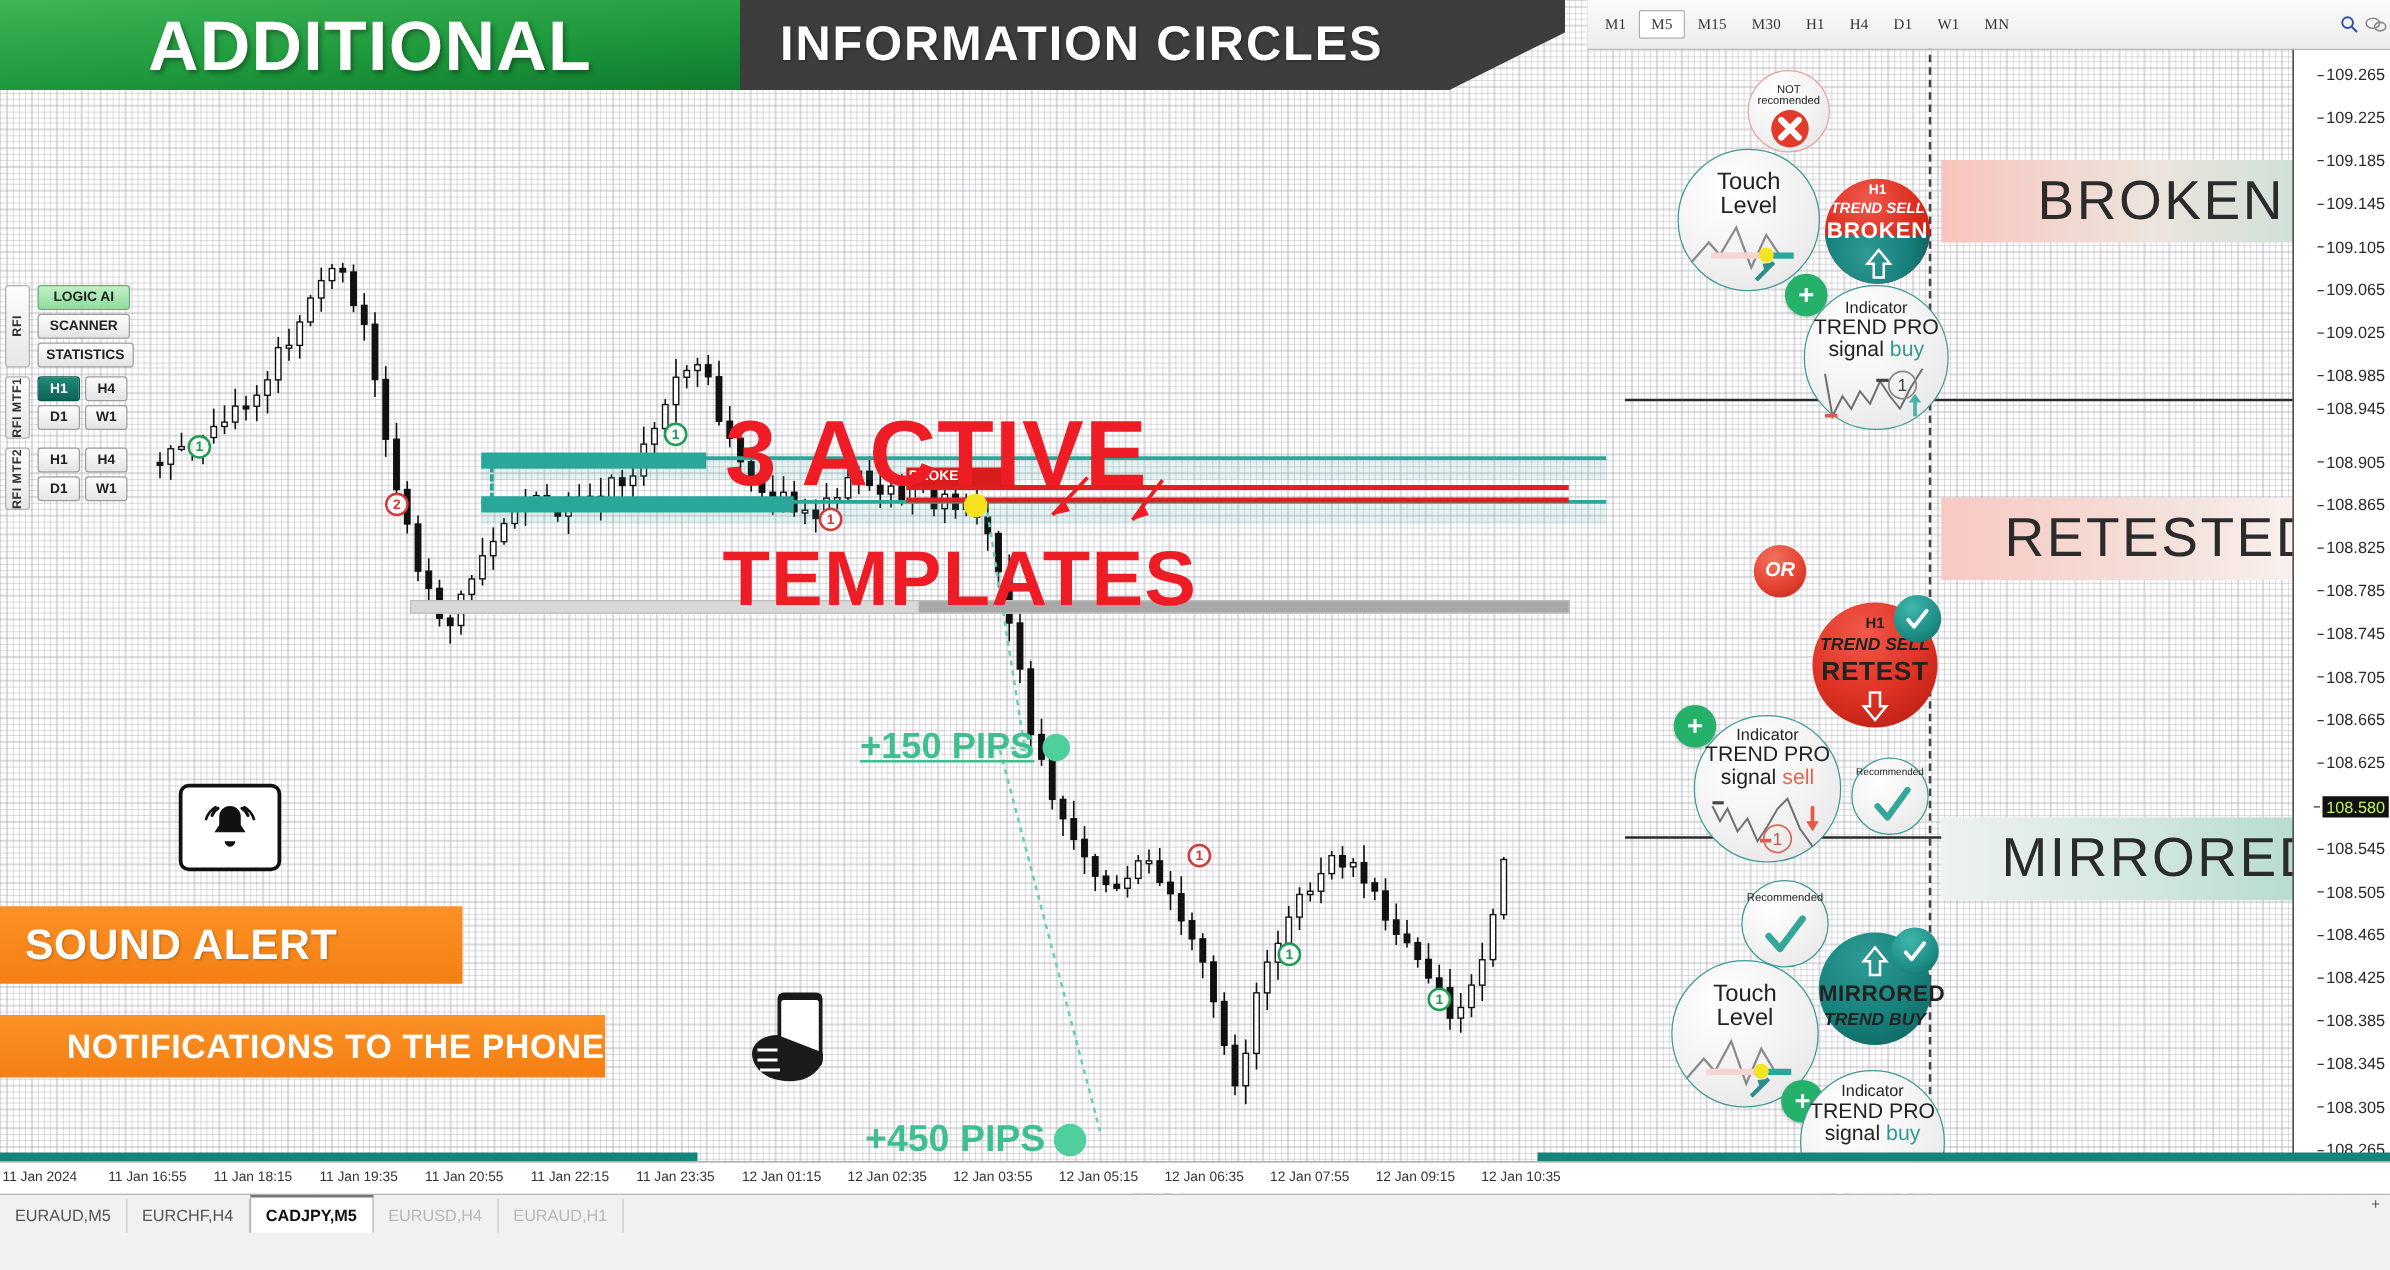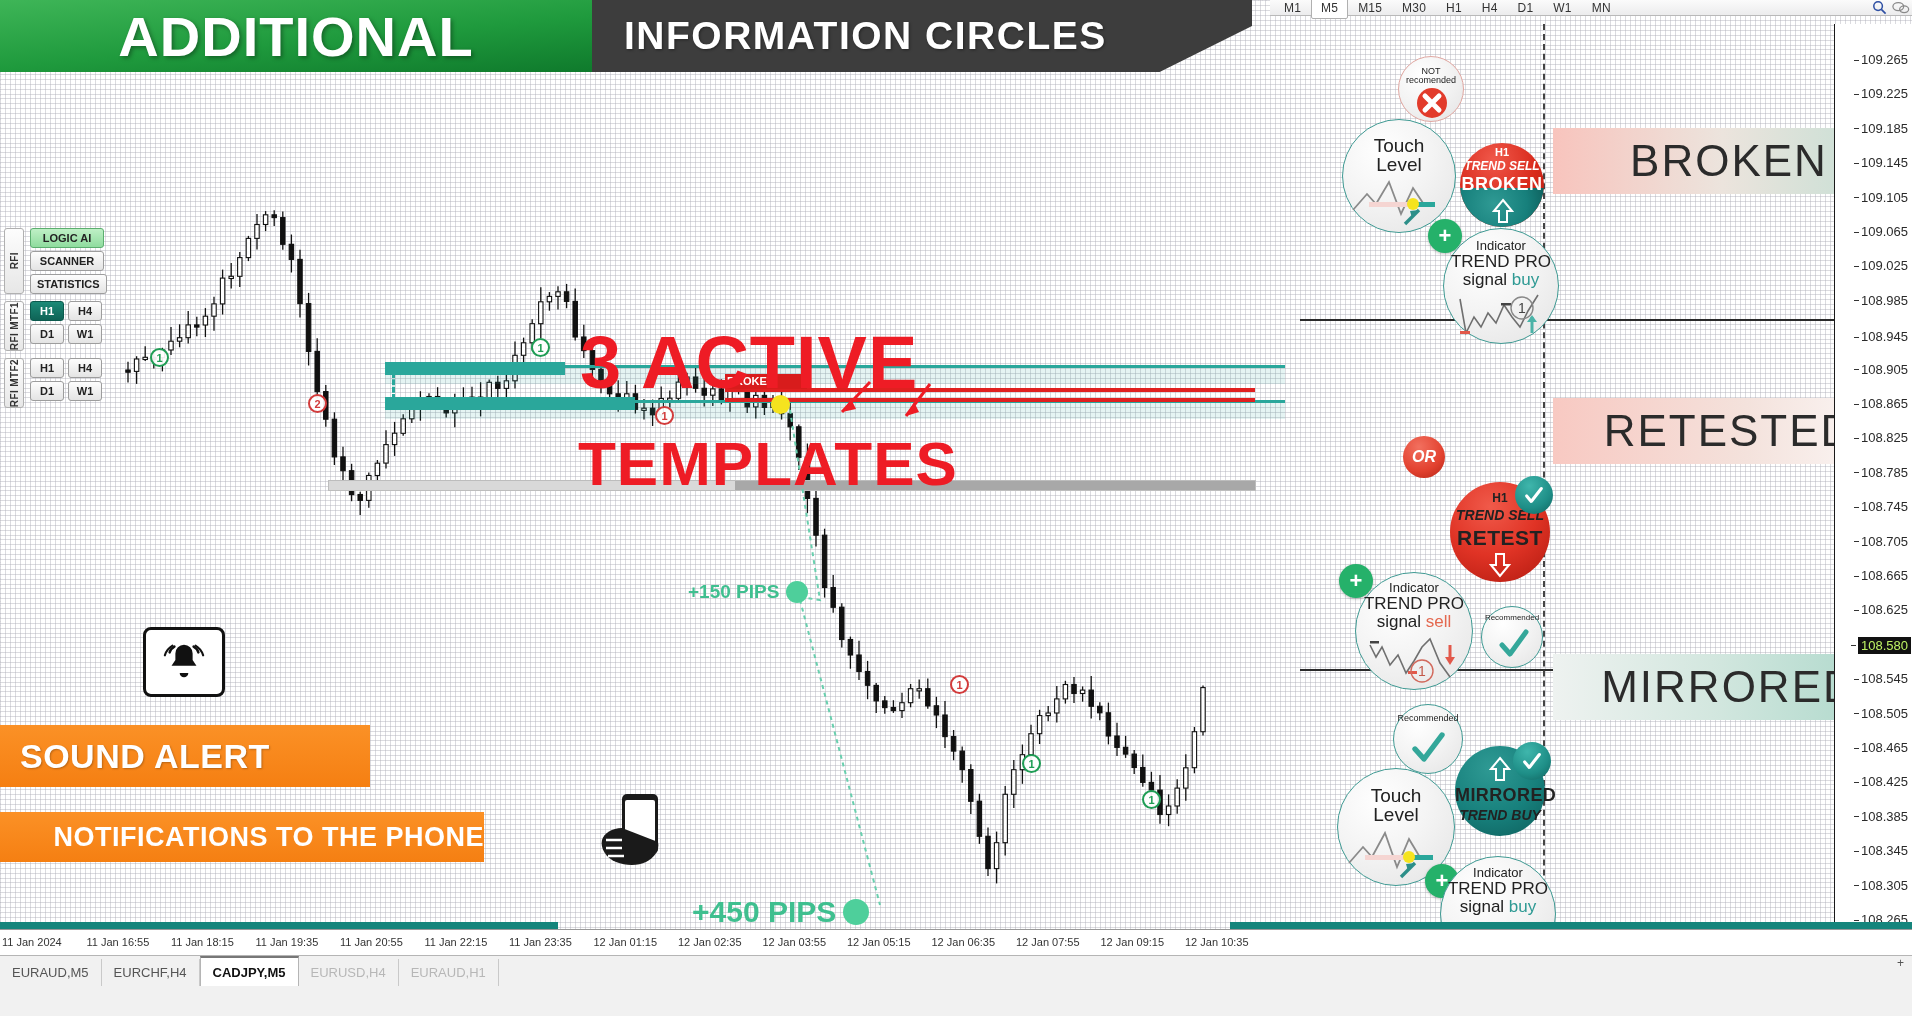--- a/index.html
+++ b/index.html
@@ -29,25 +29,26 @@
     background-size:130px 100%;
   }
   #grid-h{
     background-image:repeating-linear-gradient(to bottom,
       rgba(175,175,185,.45) 0 1px, transparent 1px 5px);
     background-size:100% 49px;
   }
 
   
   #tf-toolbar{
-    position:absolute; left:1270px; top:0; width:642px; height:16px;
+    position:absolute; left:1270px; top:0; width:642px; height:40px;
     background:linear-gradient(#fbfbfb,#ececed);
     border-bottom:1px solid #b9b9b9;
     display:flex; align-items:center; gap:0px; padding-left:4px;
     z-index:40;
+    font-family:Liberation Serif, serif;
   }
   .tf-btn{
     font-size:12px; color:#333; padding:3px 9px; cursor:default;
     border:1px solid transparent; border-radius:2px; letter-spacing:.2px;
   }
   .tf-btn.active{ background:#ffffff; border:1px solid #b0b0b0; }
   #tf-spacer{flex:1}
   .tool-ic{width:22px;height:22px;display:flex;align-items:center;justify-content:center;}
 
   
@@ -145,21 +146,21 @@
     display:flex;align-items:center;justify-content:center;
   }
   #phone-icon{ position:absolute; left:592px; top:792px; z-index:29; }
 
   
   .pips{
     position:absolute; z-index:25; color:#3fbf8f; font-weight:bold;
     display:flex; align-items:center; gap:7px;
   }
   .pips .dot{ width:22px;height:22px;border-radius:50%;background:#4ecf9b;}
-  #pips-150{ left:688px; top:581px; font-size:19px; }
+  #pips-150{ left:688px; top:581px; font-size:29px;text-decoration:underline; }
   #pips-450{ left:692px; top:895px; font-size:30px; }
   #pips-450 .dot{ width:26px;height:26px; }
 
   #clock-label{
     position:absolute; left:905px; top:940px; z-index:25;
     font-size:18px; color:#555;
   }
 
   
   #info-panel{ position:absolute; left:1295px; top:24px; width:617px; height:931px; z-index:22;}
@@ -849,21 +850,21 @@
 
 <div id="price-axis">
     <div class="pa-tick" style="top: 28px;">109.265</div>
     <div class="pa-tick" style="top: 62.4px;">109.225</div>
     <div class="pa-tick" style="top: 96.8px;">109.185</div>
     <div class="pa-tick" style="top: 131.2px;">109.145</div>
     <div class="pa-tick" style="top: 165.6px;">109.105</div>
     <div class="pa-tick" style="top: 200px;">109.065</div>
     <div class="pa-tick" style="top: 234.4px;">109.025</div>
     <div class="pa-tick" style="top: 268.8px;">108.985</div>
-    <div class="pa-tick" style="top: 305px;">108.945</div>
+    <div class="pa-tick" style="top: 295px;">108.945</div>
     <div class="pa-tick" style="top: 337.6px;">108.905</div>
     <div class="pa-tick" style="top: 372px;">108.865</div>
     <div class="pa-tick" style="top: 406.4px;">108.825</div>
     <div class="pa-tick" style="top: 440.8px;">108.785</div>
     <div class="pa-tick" style="top: 475.2px;">108.745</div>
     <div class="pa-tick" style="top: 509.6px;">108.705</div>
     <div class="pa-tick" style="top: 544px;">108.665</div>
     <div class="pa-tick" style="top: 578.4px;">108.625</div>
     <div class="pa-tick cur" style="top: 612.8px;">108.580</div>
     <div class="pa-tick" style="top: 647.2px;">108.545</div>

